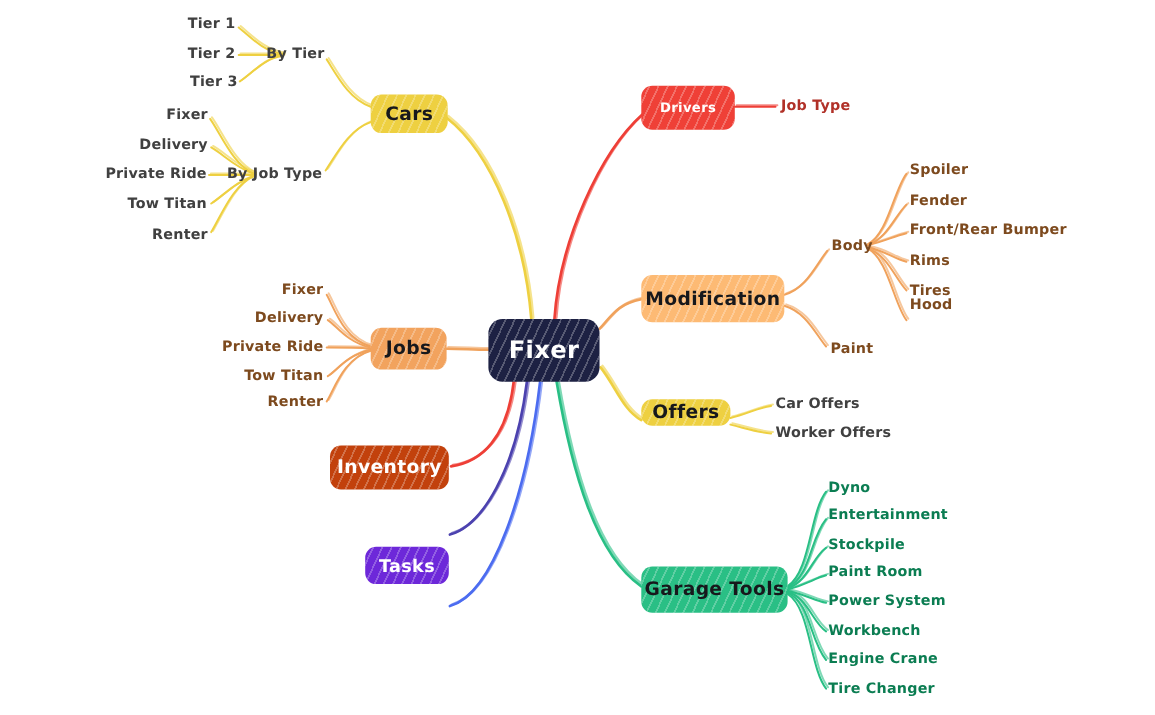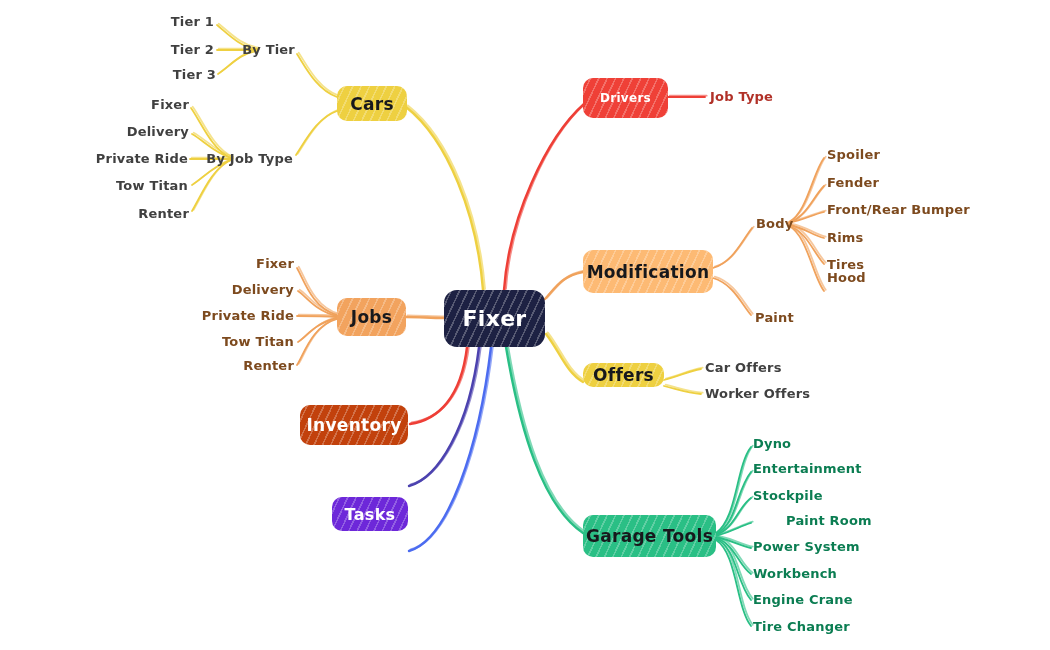--- a/index.html
+++ b/index.html
@@ -200,19 +200,19 @@
   <div class="leaf t-orange" style="left:827px;top:257px;">Tires</div>
   <div class="leaf t-orange" style="left:827px;top:270px;text-align:center;">Hood</div>
   <div class="leaf t-orange" style="left:755px;top:310px;">Paint</div>
 
   <div class="leaf t-yellow" style="left:705px;top:360px;">Car Offers</div>
   <div class="leaf t-yellow" style="left:705px;top:386px;">Worker Offers</div>
 
   <div class="leaf t-green" style="left:753px;top:436px;">Dyno</div>
   <div class="leaf t-green" style="left:753px;top:461px;">Entertainment</div>
   <div class="leaf t-green" style="left:753px;top:488px;">Stockpile</div>
-  <div class="leaf t-green" style="left:753px;top:513px;margin-left:33px;">Paint Room</div>
+  <div class="leaf t-green" style="left:753px;top:513px;">Paint Room</div>
   <div class="leaf t-green" style="left:753px;top:539px;">Power System</div>
   <div class="leaf t-green" style="left:753px;top:566px;">Workbench</div>
   <div class="leaf t-green" style="left:753px;top:592px;">Engine Crane</div>
   <div class="leaf t-green" style="left:753px;top:619px;">Tire Changer</div>
 
 </div>
 
 </body></html>

